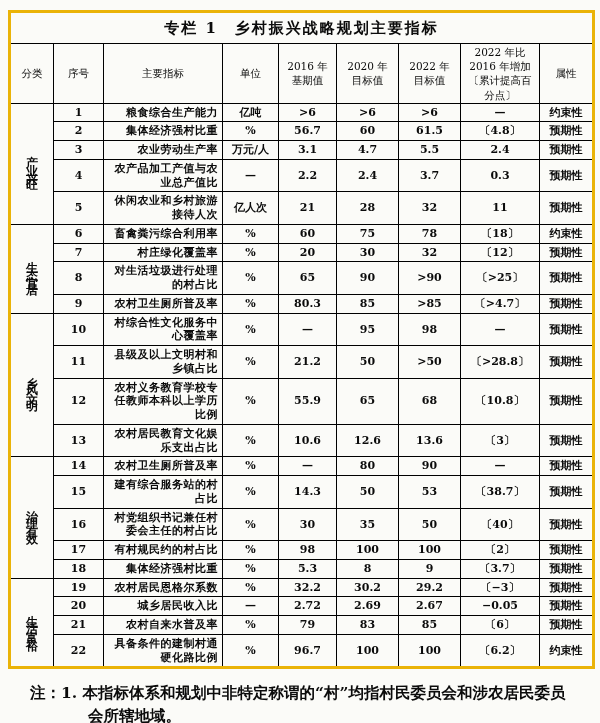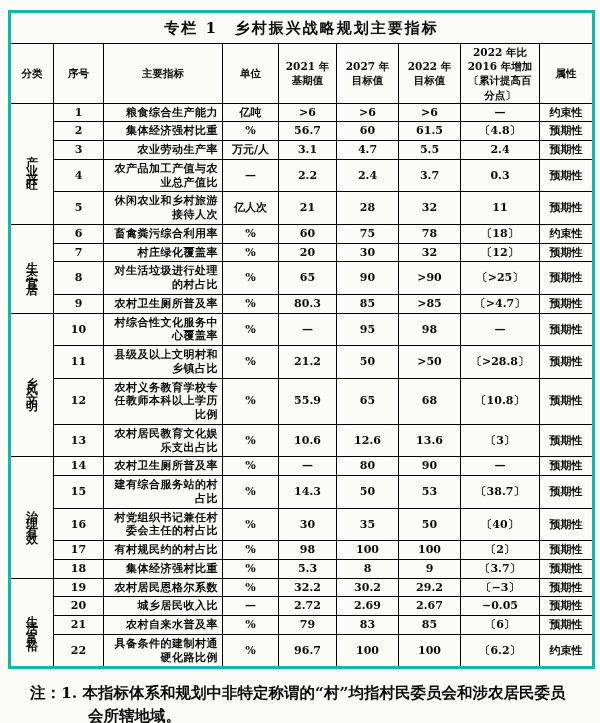--- a/index.html
+++ b/index.html
@@ -18,41 +18,41 @@
   .page {
     position: relative;
     width: 600px;
     height: 723px;
   }
   table.main-table {
     border-collapse: collapse;
     table-layout: fixed;
     width: 584px;
     margin: 10px 8px 4px 8px;
-    border: 3px solid #14b8a6;
+    border: 3px solid #eab308;
   }
   .main-table th, .main-table td {
     border: 1px solid #000;
     overflow: hidden;
   }
   .title-cell {
     height: 26px;
     font-size: 15px;
     letter-spacing: 2px;
     text-align: center;
     font-weight: 700;
     padding: 2px 0;
   }
   .header-row th {
     height: 48px;
     font-size: 10.5px;
     line-height: 1.35;
     padding: 1px 6px;
     text-align: center;
-    font-weight: 700;
+    font-weight: 400;
     vertical-align: middle;
   }
   .main-table td {
     font-size: 11px;
     line-height: 1.25;
     padding: 2px 2px;
     text-align: center;
     vertical-align: middle;
     font-weight: 700;
   }
@@ -105,22 +105,22 @@
     </colgroup>
     <thead>
       <tr>
         <th class="title-cell" colspan="9">专栏 1　乡村振兴战略规划主要指标</th>
       </tr>
       <tr class="header-row">
         <th>分类</th>
         <th>序号</th>
         <th>主要指标</th>
         <th>单位</th>
-        <th>2021 年 基期值</th>
-        <th>2027 年 目标值</th>
+        <th>2016 年 基期值</th>
+        <th>2020 年 目标值</th>
         <th>2022 年 目标值</th>
         <th>2022 年比 2016 年增加〔累计提高百分点〕</th>
         <th>属性</th>
       </tr>
     </thead>
     <tbody id="table-body">
         <tr>
           <td rowspan="5" class="cat-cell"><span class="cat-text">产业兴旺</span></td>
           <td>1</td>
           <td class="ind">粮食综合生产能力</td>

